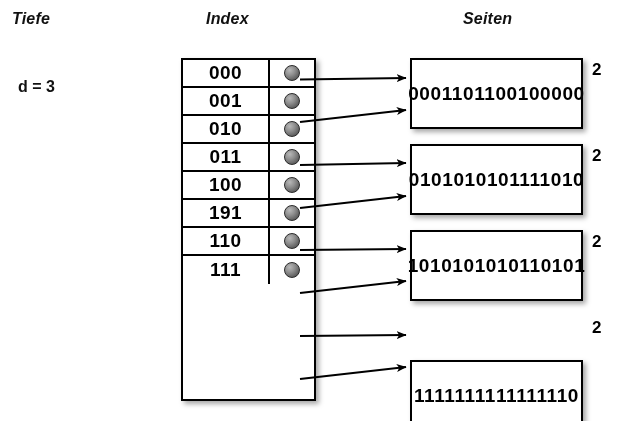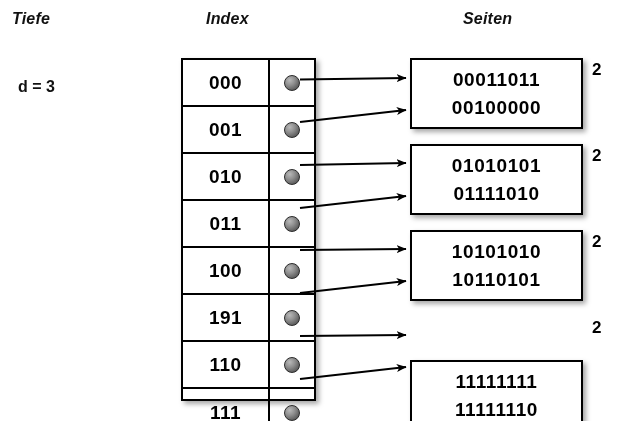--- a/index.html
+++ b/index.html
@@ -41,21 +41,21 @@
     position:absolute;
     left:181px;top:58px;
     width:135px;height:343px;
     background:#ffffff;
     border:2px solid #000;
     box-sizing:border-box;
     box-shadow:3px 3px 5px rgba(0,0,0,0.35);
   }
   .index-row{
     position:relative;
-    height:47px;
+    height:28px;
     box-sizing:border-box;
     border-bottom:2px solid #000;
     display:flex;
     align-items:center;
   }
   .index-row:last-child{border-bottom:none;}
   .index-key{
     width:87px;
     text-align:center;
     font-size:19px;
@@ -82,21 +82,21 @@
   
   .page-box{
     position:absolute;
     left:410px;
     width:173px;
     height:71px;
     background:#ffffff;
     border:2px solid #000;
     box-sizing:border-box;
     box-shadow:3px 3px 5px rgba(0,0,0,0.35);
-    display:flex;flex-direction:column;
+    display:flex;flex-direction:row;
     align-items:center;justify-content:center;
   }
   .page-line{
     font-size:19px;
     font-weight:600;
     letter-spacing:0.6px;
     line-height:1.45;
     color:#000;
   }
   .page-count{

